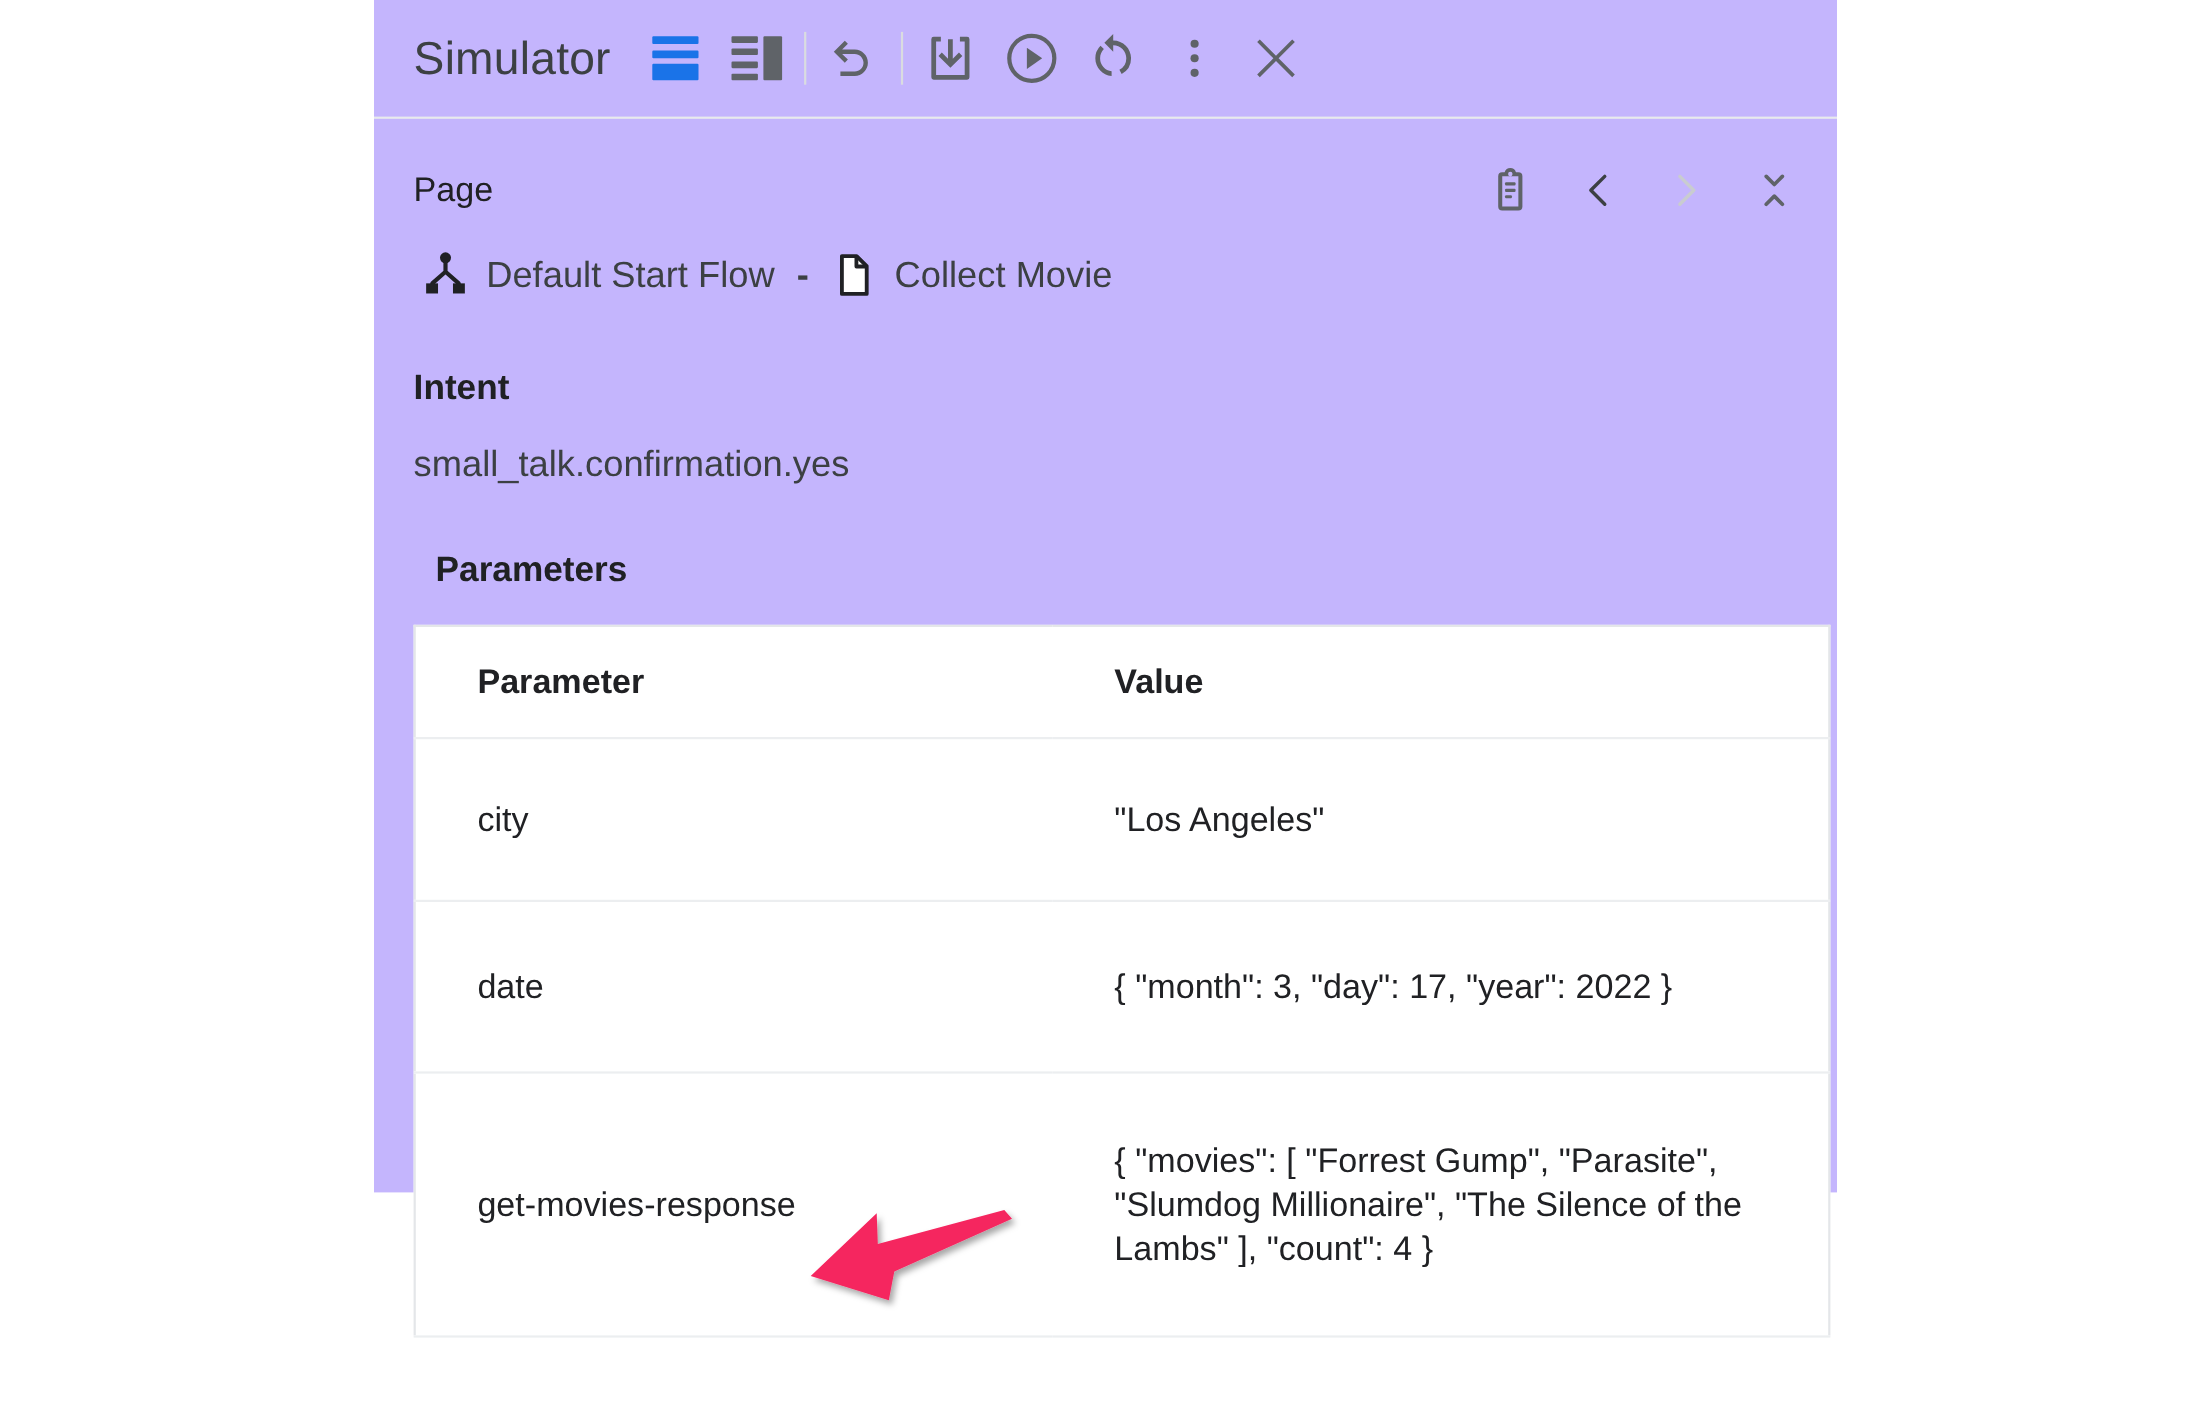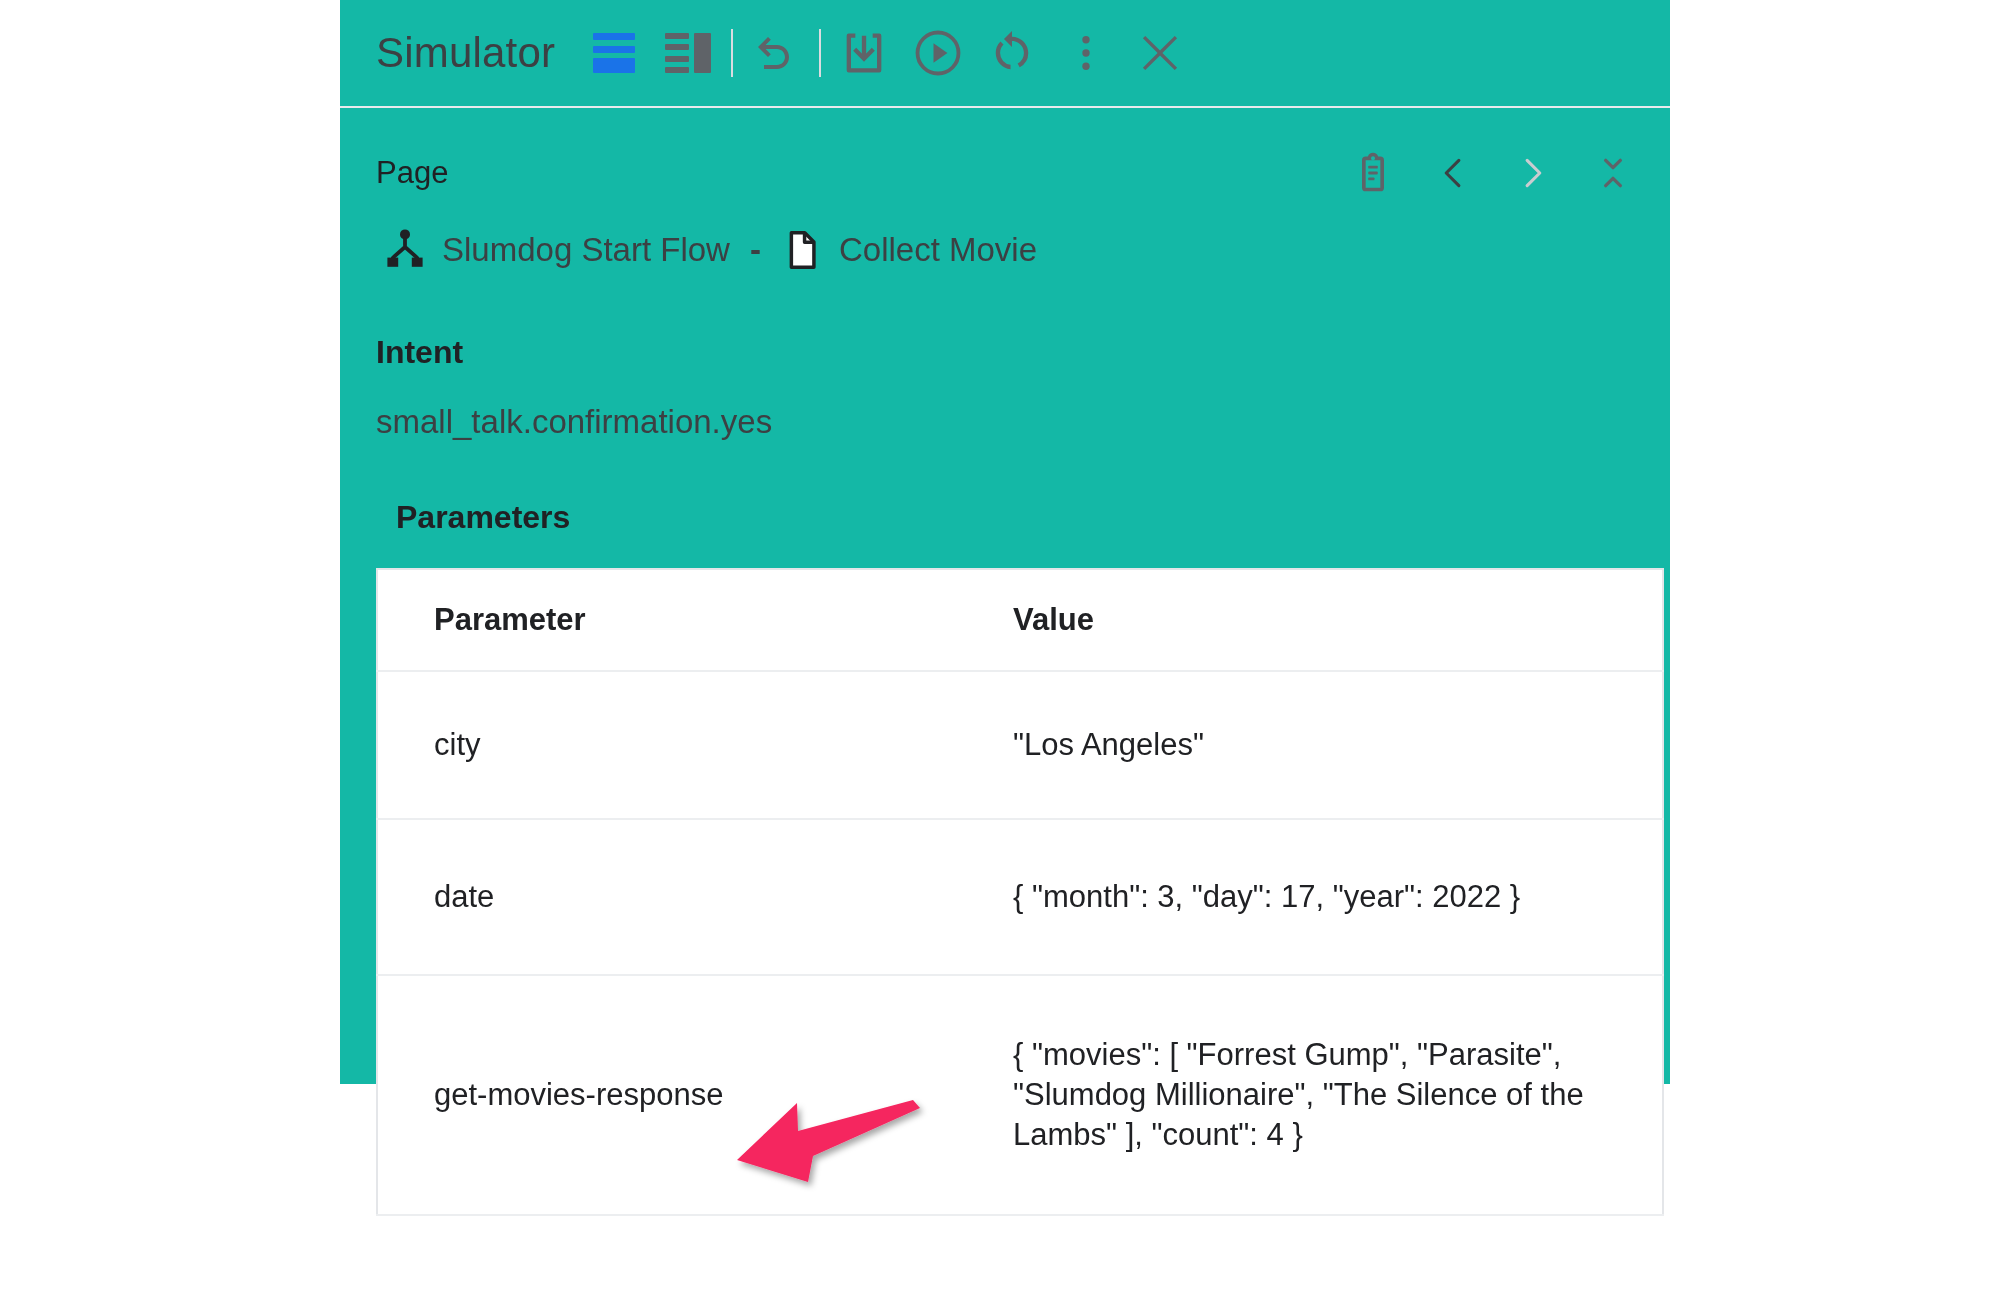--- a/index.html
+++ b/index.html
@@ -16,21 +16,21 @@
     position: relative;
   }
 
   
   #panel {
     position: absolute;
     left: 340px;
     top: 0;
     width: 1330px;
     height: 1084px;
-    background: #14b8a6;
+    background: #c4b5fd;
   }
 
   
   .toolbar {
     height: 108px;
     display: flex;
     align-items: center;
     padding: 0 16px 0 0;
     box-sizing: border-box;
     border-bottom: 2px solid #e8eaed;
@@ -286,21 +286,21 @@
 
     <div class="breadcrumb">
       <span class="bc-icon">
         <svg width="48" height="48" viewBox="0 0 24 24">
           <circle cx="12" cy="4.2" r="2.5" fill="#202124"></circle>
           <path d="M12 6.4v4.1M12 10.5 6 15.8M12 10.5l6 5.3" stroke="#202124" stroke-width="1.9" fill="none" stroke-linecap="round"></path>
           <rect x="3.2" y="15.8" width="5.4" height="4.6" fill="#202124"></rect>
           <rect x="15.4" y="15.8" width="5.4" height="4.6" fill="#202124"></rect>
         </svg>
       </span>
-      <span class="bc-text">Slumdog Start Flow</span>
+      <span class="bc-text">Default Start Flow</span>
       <span class="bc-dash">-</span>
       <span class="bc-icon">
         <svg width="44" height="44" viewBox="0 0 24 24">
           <path d="M6.2 2.6h7.3l5 5v13.8H6.2z" fill="#ffffff" stroke="#202124" stroke-width="1.9" stroke-linejoin="round"></path>
           <path d="M13.4 2.7v5.1h5.0" fill="none" stroke="#202124" stroke-width="1.9" stroke-linejoin="round"></path>
         </svg>
       </span>
       <span class="bc-text">Collect Movie</span>
     </div>
 

